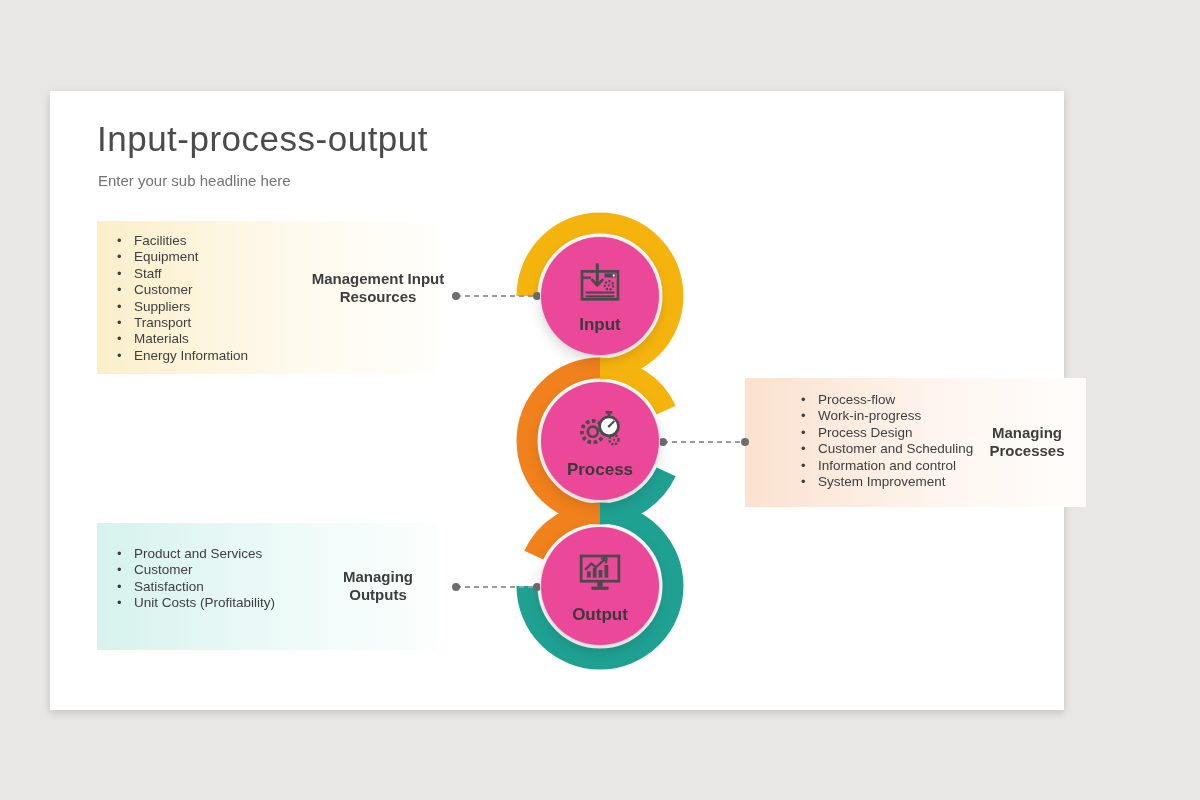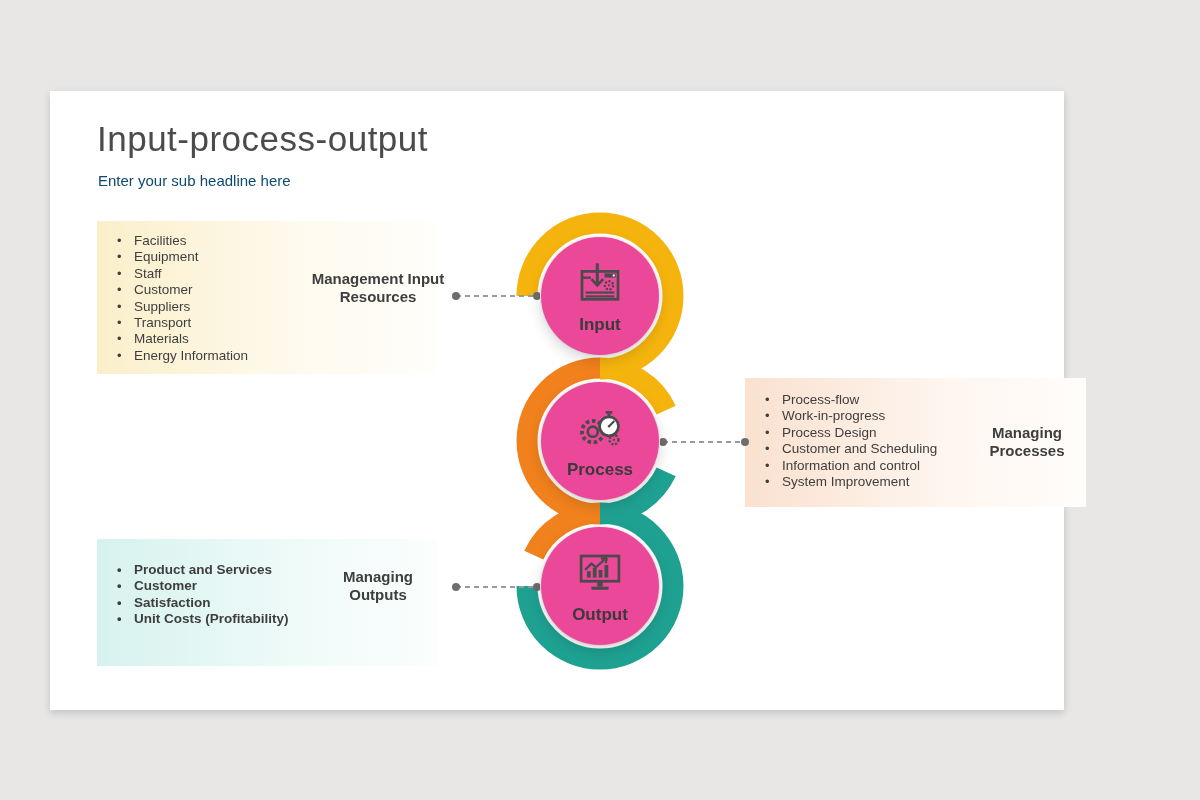--- a/index.html
+++ b/index.html
@@ -14,29 +14,29 @@
     position:absolute; left:50px; top:91px; width:1014px; height:619px;
     background:#ffffff;
     box-shadow:0 3px 8px rgba(0,0,0,0.16);
   }
   .title {
     position:absolute; left:47px; top:28px;
     font-size:35px; color:#4b4b4b; letter-spacing:0.5px;
   }
   .subtitle {
     position:absolute; left:48px; top:81px;
-    font-size:15px; color:#0c4a6e;
+    font-size:15px; color:#737373;
   }
   .box { position:absolute; }
   .box-input   { left:47px;  top:130px; width:340px; height:153px;
     background:linear-gradient(90deg,#FBEFCA 0%,#FEFAEE 60%,#FFFEFB 100%); }
   .box-process { left:695px; top:287px; width:341px; height:129px;
-    background:linear-gradient(90deg,#FAE1CF 0%,#FEF6F0 60%,#FFFDFB 100%); }
-  .box-output  { left:47px;  top:448px; width:340px; height:127px;
-    background:linear-gradient(90deg,#D7F2EE 0%,#EFFBF9 60%,#FBFEFD 100%);font-weight:bold; }
+    background:linear-gradient(90deg,#FAE1CF 0%,#FEF6F0 60%,#FFFDFB 100%);padding-left:36px; }
+  .box-output  { left:47px;  top:432px; width:340px; height:127px;
+    background:linear-gradient(90deg,#D7F2EE 0%,#EFFBF9 60%,#FBFEFD 100%); }
   .bullets { list-style:none; }
   .box-input   .bullets { margin:12px 0 0 20px; }
   .box-process .bullets { margin:14px 0 0 20px; }
   .box-output  .bullets { margin:23px 0 0 20px; }
   .bullets li {
     font-size:13.5px; line-height:16.4px; color:#3e3e3e;
     display:flex; align-items:baseline;
   }
   .bullets li::before {
     content:"\2022"; color:#3e3e3e; font-size:13px;

